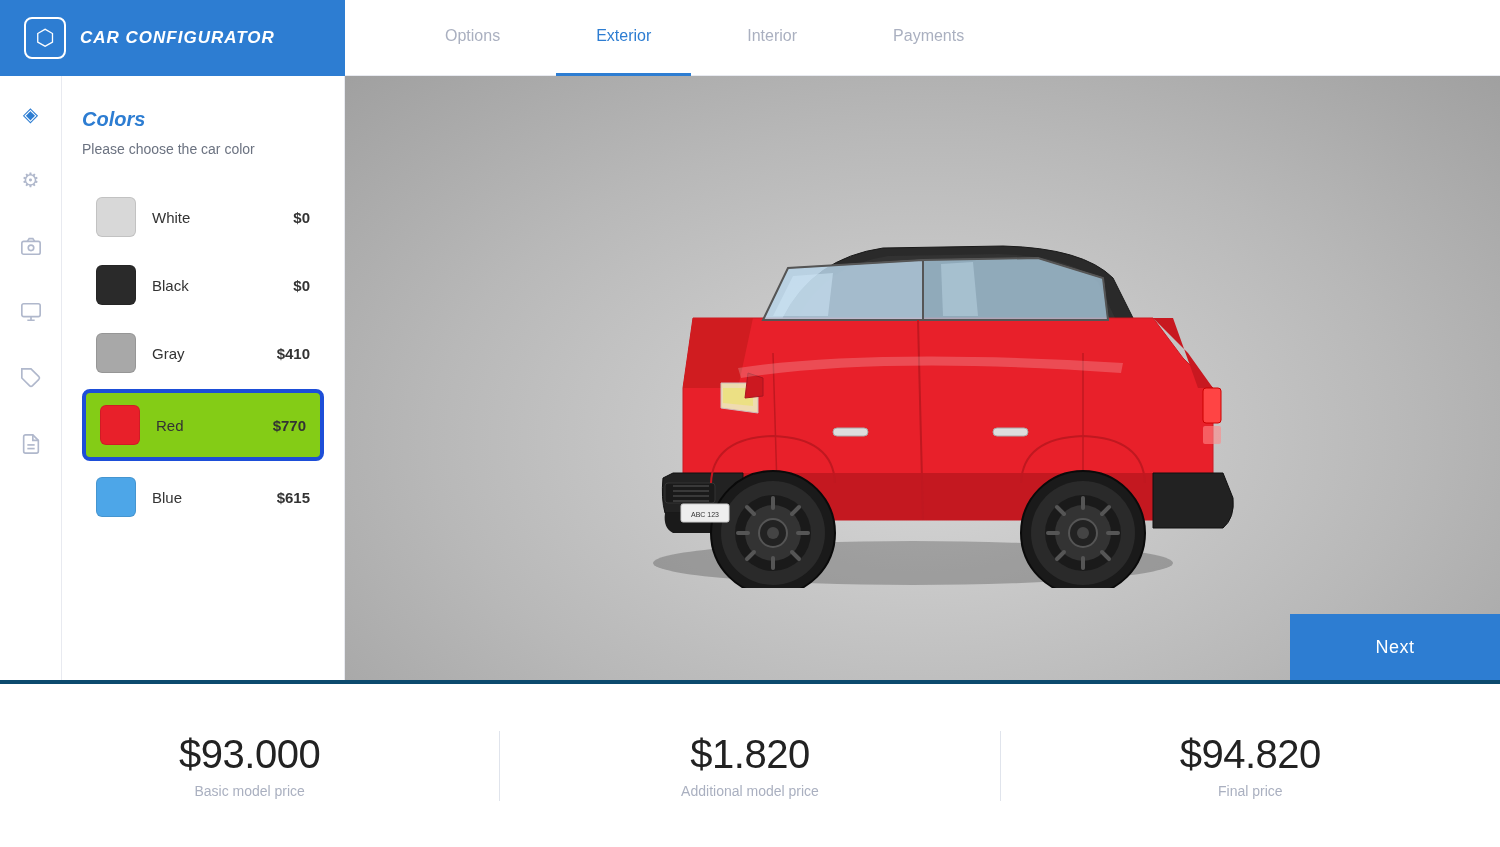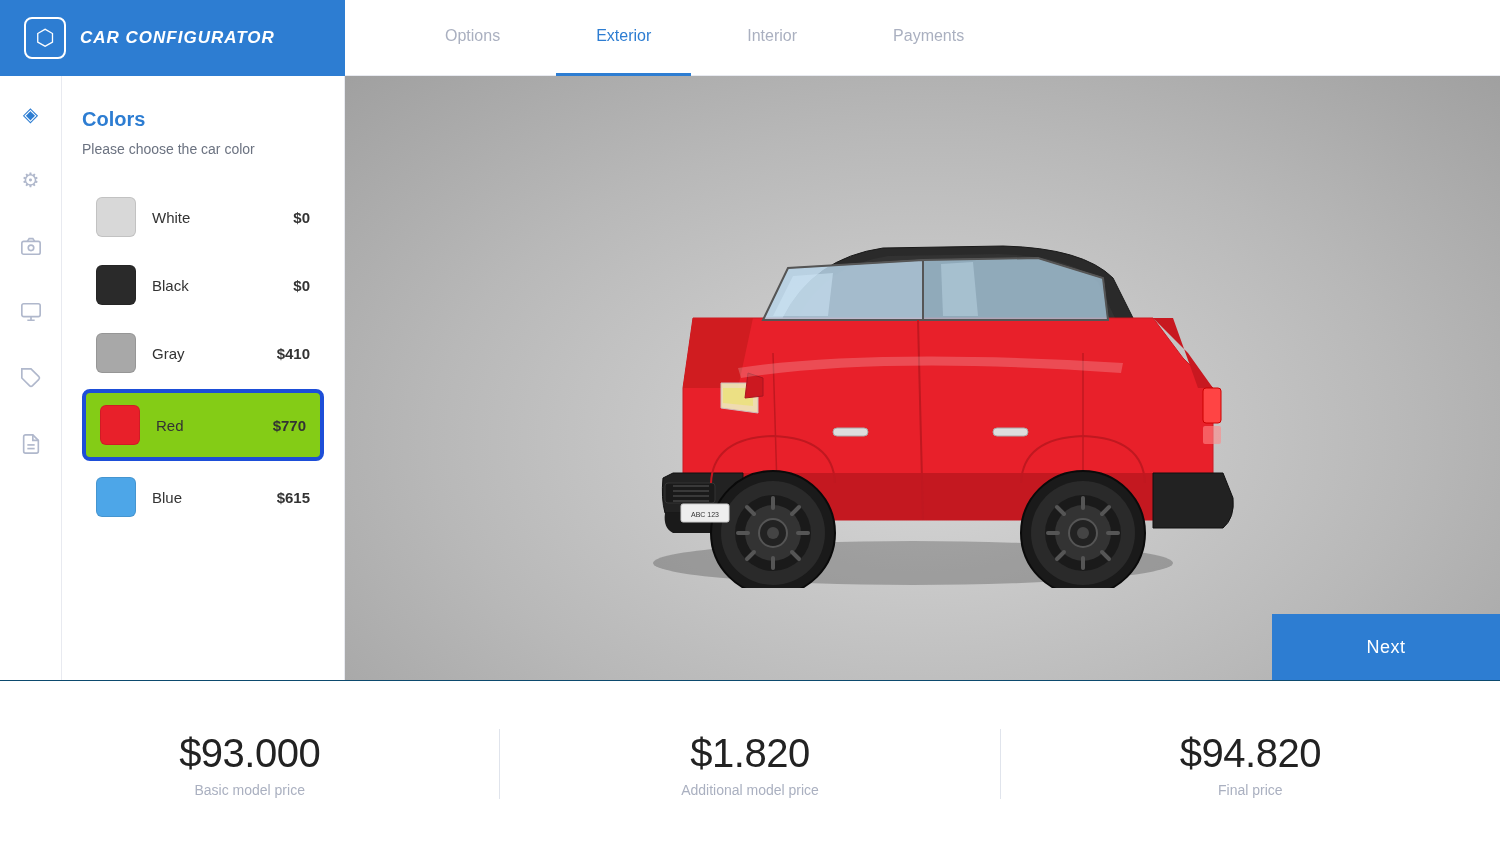--- a/index.html
+++ b/index.html
@@ -43,21 +43,21 @@
     .sidebar-icons {
       width: 62px; background: #fff; display: flex; flex-direction: column; align-items: center;
       padding-top: 20px; gap: 30px; border-right: 1px solid #e8eaf0;
     }
     .sidebar-icon {
       width: 36px; height: 36px; display: flex; align-items: center; justify-content: center;
       color: #b0b8cc; font-size: 20px; cursor: pointer; border-radius: 6px;
     }
     .sidebar-icon.active { color: #2d7dd2; }
     .sidebar-content { flex: 1; padding: 32px 20px 20px 20px; overflow-y: auto; }
-    .section-title { color: #2d7dd2; font-size: 20px; font-weight: 600; margin-bottom: 10px; }
+    .section-title { color: #2d7dd2; font-size: 20px; font-weight: 600; margin-bottom: 10px; font-style: italic; }
     .section-subtitle { color: #6b7280; font-size: 14px; margin-bottom: 28px; }
 
     .color-list { display: flex; flex-direction: column; gap: 4px; }
     .color-item {
       display: flex; align-items: center; gap: 16px; padding: 12px 14px;
       border-radius: 8px; cursor: pointer; transition: background 0.15s;
     }
     .color-item.selected { background: #84cc16; border: 4px solid #1d4ed8; }
     .color-swatch {
       width: 40px; height: 40px; border-radius: 6px; flex-shrink: 0;
@@ -76,30 +76,30 @@
       display: flex; align-items: center; justify-content: center;
     }
 
     
     .car-svg-wrap {
       width: 700px; height: 500px; display: flex; align-items: center; justify-content: center;
     }
 
     
     .next-btn {
-      position: absolute; bottom: 0; right: 0; width: 228px; height: 66px;
+      position: absolute; bottom: 0; right: 0; width: 210px; height: 66px;
       background: #2d7dd2; color: #fff; font-size: 18px; font-weight: 500;
       display: flex; align-items: center; justify-content: center; cursor: pointer;
       letter-spacing: 0.5px;
     }
 
     
     .footer {
-      height: 167px; background: #fff; border-top: 1px solid #0c4a6e;
-      display: flex; align-items: center; justify-content: flex-end; gap: 0;
+      height: 167px; background: #fff; border-top: 4px solid #0c4a6e;
+      display: flex; align-items: center; justify-content: space-between; gap: 0;
     }
     .price-block {
       display: flex; flex-direction: column; align-items: center; justify-content: center;
       flex: 1; padding: 20px;
     }
     .price-value { font-size: 40px; font-weight: 300; color: #222; letter-spacing: -0.5px; }
     .price-label { font-size: 14px; color: #aab0c0; margin-top: 6px; }
     .price-divider { width: 1px; height: 70px; background: #e0e4ec; }
   </style>
 </head>

